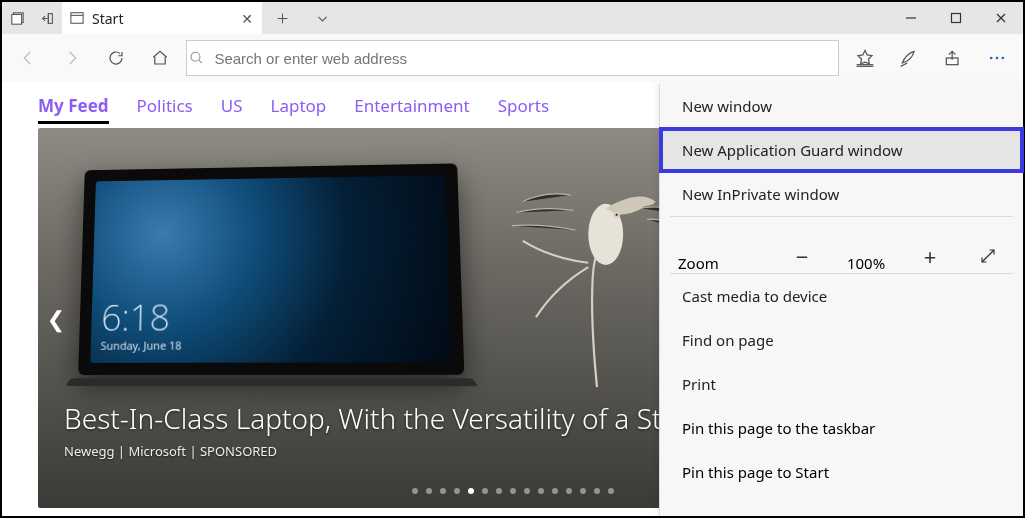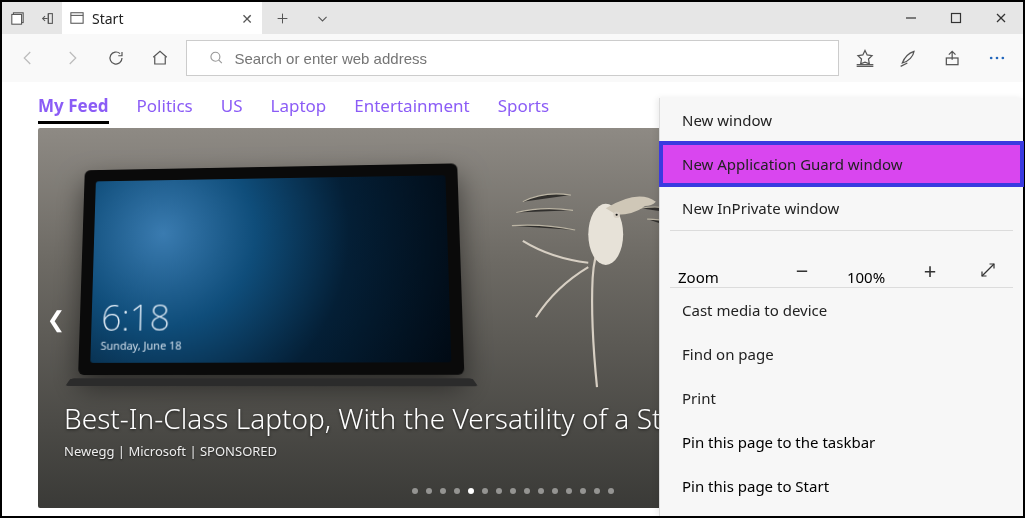--- a/index.html
+++ b/index.html
@@ -12,21 +12,21 @@
   .tab { background: #fff; width: 200px; display: flex; align-items: center; padding: 0 8px; gap: 8px; }
   .tab-title { flex: 1; font-size: 14px; color: #222; white-space: nowrap; overflow: hidden; text-overflow: ellipsis; }
   .tab-close { width: 14px; text-align: center; color: #555; font-size: 14px; cursor: pointer; }
   .newtab, .tabs-more { width: 40px; display:flex; align-items:center; justify-content:center; color:#444; }
   .tb-spacer { flex: 1; }
   .win-btn { width: 45px; display:flex; align-items:center; justify-content:center; color:#333; }
   
   .navbar { height: 48px; background: #f9f9f9; display:flex; align-items:center; padding: 0 8px; gap: 8px; }
   .nav-btn { width: 36px; height: 36px; display:flex; align-items:center; justify-content:center; color:#555; }
   .nav-btn.disabled { color:#bbb; }
-  .addr { flex:1; height:36px; border:1px solid #ccc; background:#fff; display:flex; align-items:center; padding:0 22px; gap:8px; color:#888; }
+  .addr { flex:1; height:36px; border:1px solid #ccc; background:#fff; display:flex; align-items:center; padding:0 2px; gap:8px; color:#888; }
   .addr input { border:none; outline:none; width:100%; font-size:15px; color:#222; background:transparent; }
   
   .content { position: relative; height: calc(100% - 80px); background: #fff; }
   .feed-nav { display:flex; gap:28px; padding: 12px 36px 0; font-size:17px; color:#8b5cf6; }
   .feed-nav .item.active { font-weight: 700; border-bottom: 3px solid #000; padding-bottom: 4px; }
   .feed-nav .item { padding-bottom: 4px; cursor:pointer; }
   .hero { position:absolute; left:36px; right:36px; top:46px; bottom:8px; background: linear-gradient(180deg,#8e8a84 0%, #6d6a64 35%, #3a3a37 100%); border-radius:2px; overflow:hidden; }
   .arrow { position:absolute; top:50%; transform:translateY(-50%); width:24px; height:40px; color:#fff; display:flex; align-items:center; justify-content:center; font-size:22px; cursor:pointer; }
   .arrow.left { left:6px; }
   .arrow.right { right:6px; }
@@ -35,23 +35,23 @@
   .screen { position:absolute; inset:12px; border-radius:3px; background: radial-gradient(circle at 20% 30%, #3a7bb0 0%, #0f4d7a 30%, #041f36 60%, #010a14 100%); display:flex; flex-direction:column; justify-content:flex-end; padding:10px; color:#e6f0fa; }
   .screen .time { font-size:36px; font-weight:200; line-height:1; }
   .screen .date { font-size:11px; opacity:.9; margin-top:2px; }
   .crane { position:absolute; right:280px; top:30px; width:220px; height:240px; }
   .hero-title { position:absolute; left:26px; right:40px; bottom:72px; color:#fff; font-size:28px; font-weight:300; line-height:1.2; text-shadow:0 1px 3px rgba(0,0,0,.6); }
   .hero-by { position:absolute; left:26px; bottom:48px; color:#eee; font-size:13px; text-shadow:0 1px 2px rgba(0,0,0,.6); }
   .dots { position:absolute; left:0; right:0; bottom:14px; display:flex; justify-content:center; gap:8px; }
   .dots span { width:6px; height:6px; border-radius:50%; background:rgba(255,255,255,.45); }
   .dots span.active { background:#fff; }
   
-  .menu { position:absolute; background:#f7f7f7; border-left:1px solid #dcdcdc;  width:364px; right:0; top:16px; bottom:0; box-shadow:-2px 0 6px rgba(0,0,0,.08); }
+  .menu { position:absolute; background:#f7f7f7; border-left:1px solid #dcdcdc;  width:364px; right:0; top:2px; bottom:0; box-shadow:-2px 0 6px rgba(0,0,0,.08); }
   .menu .row { padding:0 22px; height:44px; display:flex; align-items:center; font-size:15px; color:#222; cursor:pointer; }
-  .menu .row.highlighted { background:#d946ef; outline:4px solid #3a3ae0; outline-offset:-3px; }
+  .menu .row.highlighted { background:#e5e5e5; outline:4px solid #3a3ae0; outline-offset:-3px; }
   .menu .sep { height:1px; margin:0 10px; background:#dcdcdc; }
   .menu .row.disabled { color:#000000; cursor:default; }
   .menu .zoomrow { display:flex; align-items:flex-end; padding:0 18px; height:56px; gap:24px; font-size:15px; }
   .menu .zoomrow .spacer { flex:1; }
   .menu .zoom-ctrl { width:34px; height:34px; display:flex; align-items:center; justify-content:center; font-size:22px; color:#333; }
 </style>
 </head>
 <body>
 <div class="frame">
 

